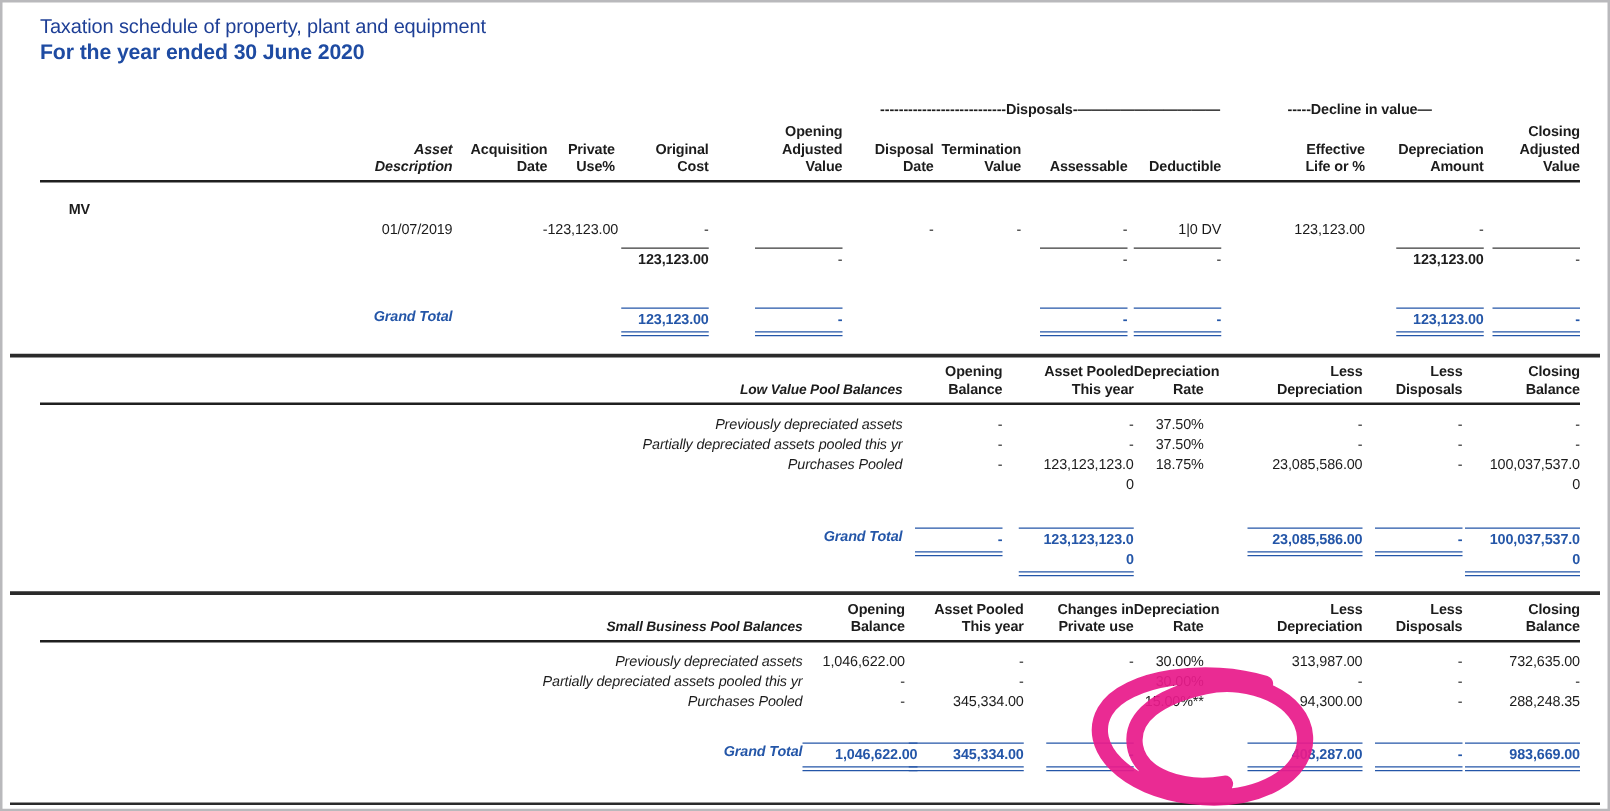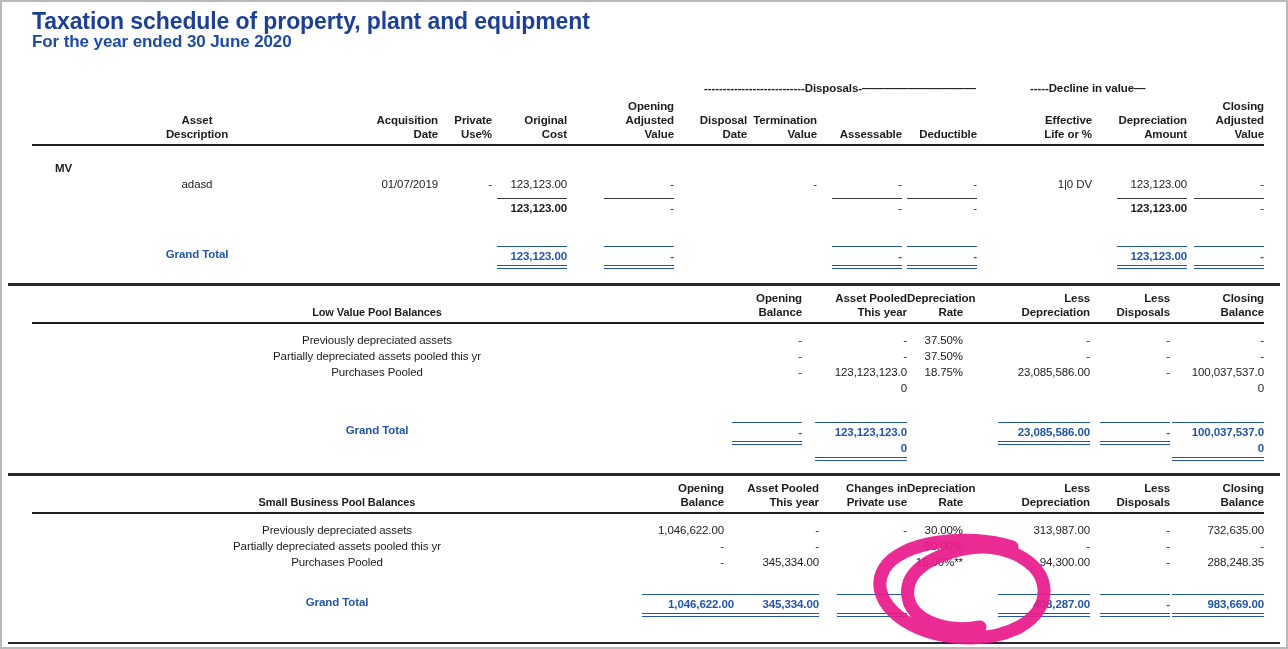--- a/index.html
+++ b/index.html
@@ -9,30 +9,30 @@
     box-sizing:border-box;
     background:#ffffff;
     border:2px solid #b9b9bc;
     overflow:hidden;
     font-family:"Liberation Sans","DejaVu Sans",sans-serif;
     color:#1c1c1c;
     font-size:11.5px;
     letter-spacing:-0.1px;
   }
   .content{padding:8px 26px 0 30px;}
-  .rpt-title{color:#1e3f96;font-size:23px;font-weight:bold;line-height:23px;}
+  .rpt-title{color:#1e3f96;font-size:16px;font-weight:normal;line-height:23px;}
   .rpt-subtitle{color:#1e4ba2;font-size:17px;font-weight:bold;line-height:18px;}
 
   
   .g1,.g2,.g3{display:grid;width:1232px;}
   .g1{grid-template-columns:330px 76px 54px 75px 107px 73px 70px 85px 75px 115px 95px 77px;}
   .g2{grid-template-columns:690px 80px 105px 80px 103px 80px 94px;}
   .g3{grid-template-columns:610px 82px 95px 88px 80px 103px 80px 94px;}
   .g1 > div,.g2 > div,.g3 > div{text-align:right;white-space:pre-line;line-height:16px;}
-  .g1 > .lbl,.g2 > .lbl,.g3 > .lbl{text-align:center;}
+  .g1 > .lbl,.g2 > .lbl,.g3 > .lbl{text-align:right;font-style:italic;}
   .rate{padding-right:24px;}
 
   
   .hdr-wrap{position:relative;margin-top:30px;width:1232px;}
   .grp{position:absolute;top:0;font-weight:bold;line-height:14px;white-space:nowrap;}
   .grp-disposals{left:620px;width:376px;text-align:center;}
   .grp-decline{left:998px;width:170px;text-align:left;}
   .hdr{padding-top:18px;border-bottom:2px solid #1f1f1f;padding-bottom:3px;align-items:end;}
   .hdr > div{font-weight:bold;line-height:14px;}
   .sec-hdr{align-items:end;border-bottom:2px solid #1f1f1f;padding-bottom:3px;padding-top:5px;}
@@ -89,21 +89,20 @@
         <div>Closing
 Adjusted
 Value</div>
       </div>
     </div>
 
     <div style="height:14px"></div>
     <div class="bold" style="line-height:16px;margin-left:23px;">MV</div>
 
     <div class="g1">
-      <div class="lbl">adasd</div>
       <div>01/07/2019</div>
       <div>-</div>
       <div>123,123.00</div>
       <div>-</div>
       <div></div>
       <div>-</div>
       <div>-</div>
       <div>-</div>
       <div>1|0 DV</div>
       <div>123,123.00</div>

